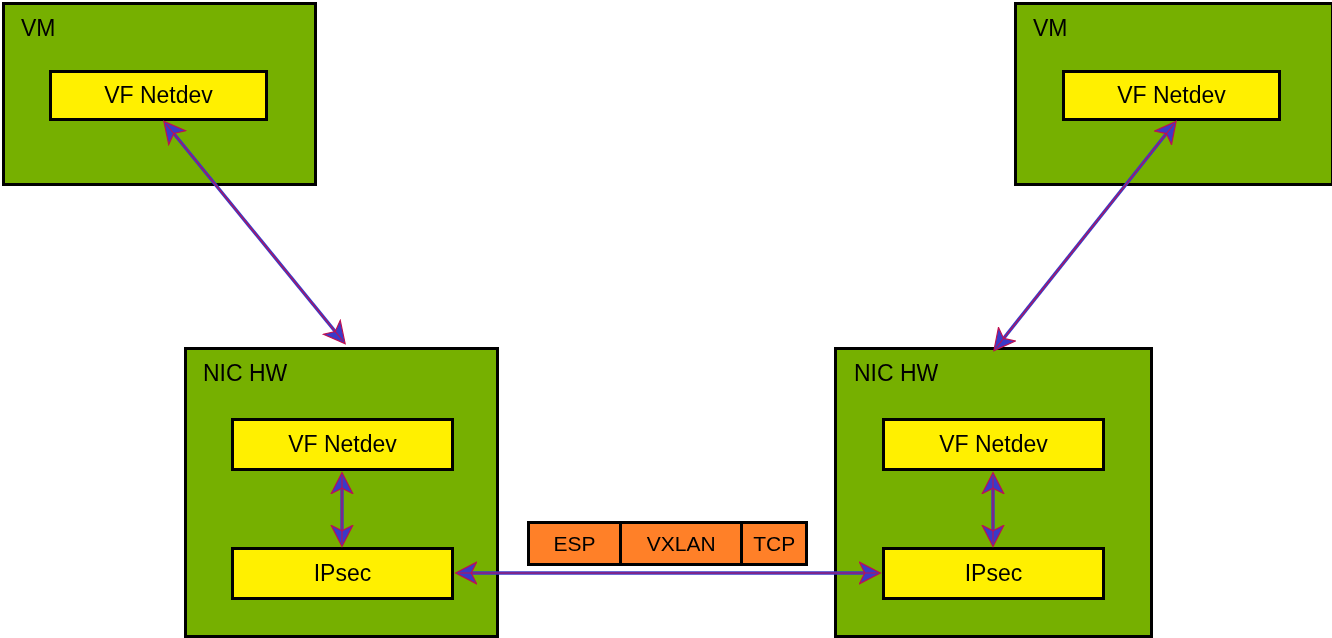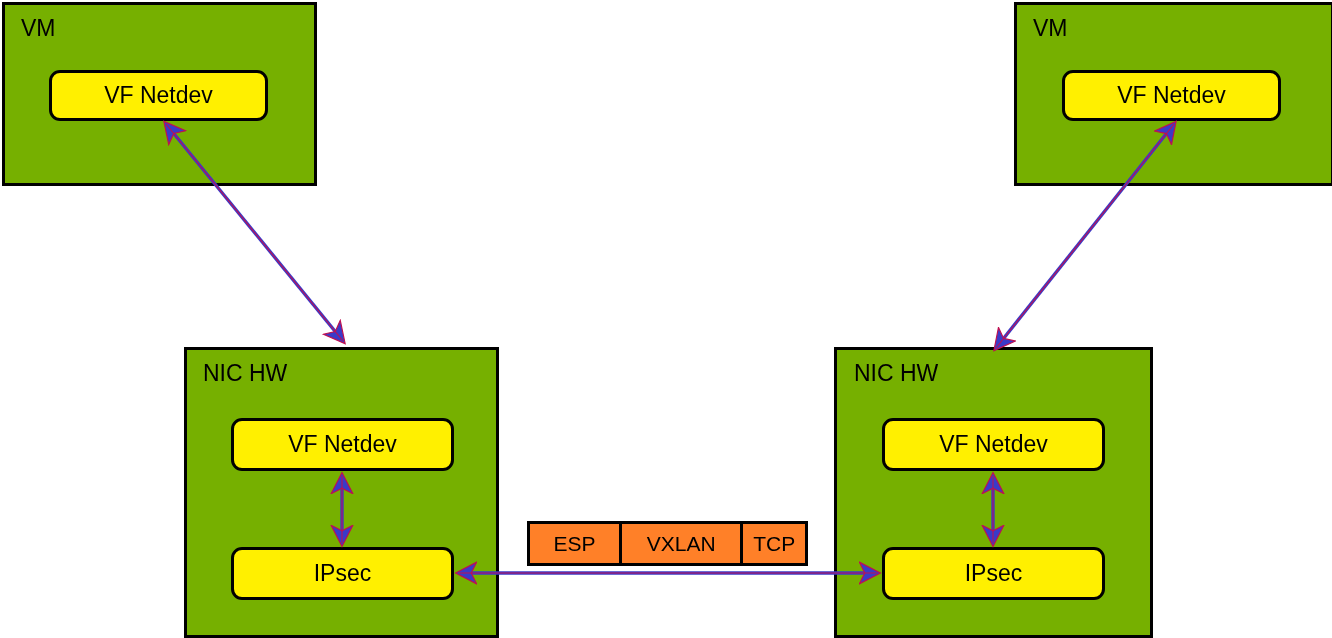--- a/index.html
+++ b/index.html
@@ -25,21 +25,20 @@
   }
   .green-box {
     background: #76B000;
     text-align: right;
   }
   .yellow-box {
     background: #FFF000;
     display: flex;
     align-items: center;
     justify-content: center;
-    border-radius: 11px;
   }
   .box-title {
     position: absolute;
     font-size: 23px;
     color: #000000;
     line-height: 1;
     white-space: nowrap;
   }
   .inner-label {
     font-size: 23px;

